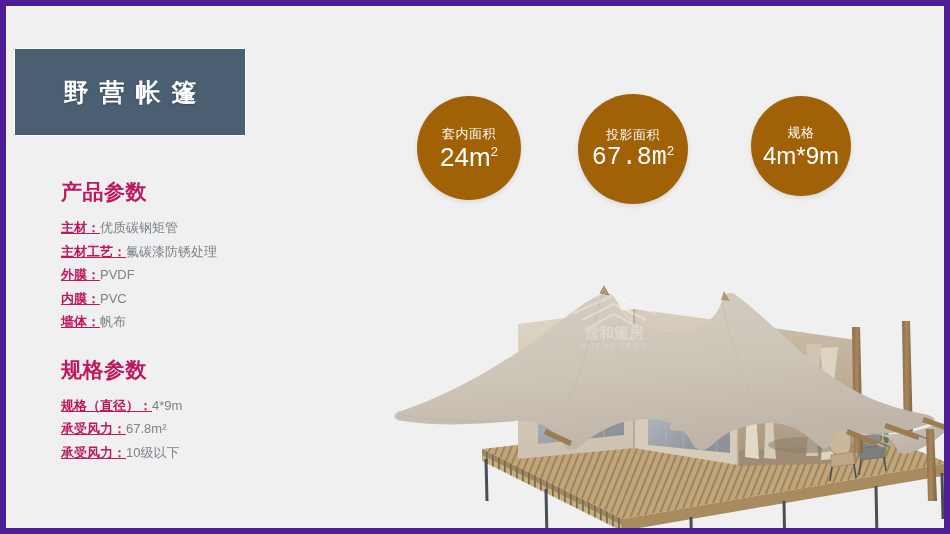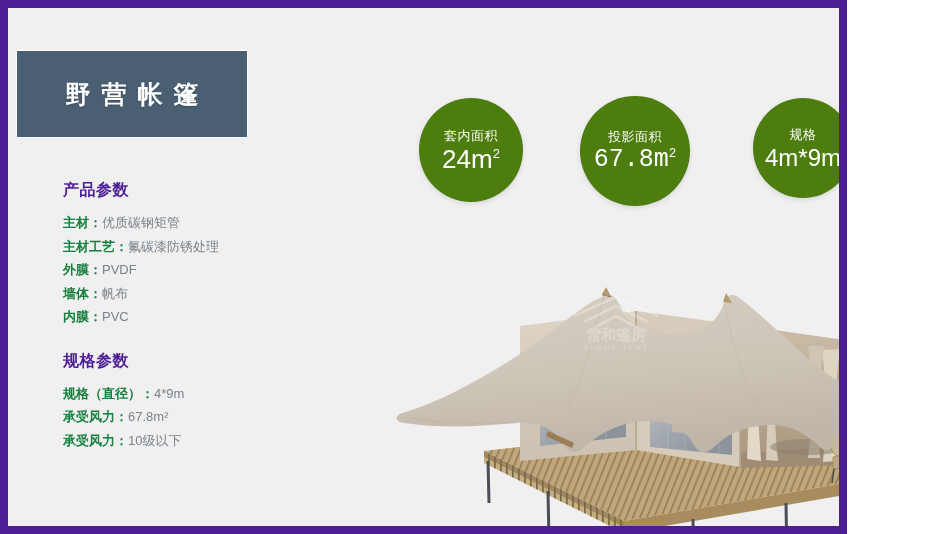--- a/index.html
+++ b/index.html
@@ -8,25 +8,25 @@
   }
   body {
     width: 950px;
     height: 534px;
     overflow: hidden;
     background: #ffffff;
     font-family: "Liberation Sans", "DejaVu Sans", sans-serif;
   }
   #page {
     position: relative;
-    width: 847px;
+    width: 950px;
     height: 534px;
     background: #f0f0f0;
     box-sizing: border-box;
-    border: 8px solid #4c1d95;
+    border: 6px solid #4c1d95;
     overflow: hidden;
   }
 
   
   #title-banner {
     position: absolute;
     left: 8px;
     top: 42px;
     width: 232px;
     height: 88px;
@@ -48,56 +48,57 @@
   }
 
   
   #spec-panel {
     position: absolute;
     left: 55px;
     top: 172px;
     width: 330px;
   }
   .section-heading {
-    font-size: 16px;
+    font-size: 21px;
     font-weight: bold;
-    color: #4c1d95;
+    color: #be185d;
     margin: 0 0 10px 0;
     letter-spacing: 0.5px;
   }
   .spec-list {
     margin: 0 0 22px 0;
     padding: 0;
     list-style: none;
   }
   .spec-row {
     font-size: 13px;
     line-height: 23.5px;
     white-space: nowrap;
     color: #6c757d;
   }
   .spec-label {
     font-weight: bold;
-    color: #15803d;
+    color: #be185d;
+    text-decoration: underline;
   }
   .spec-value {
     color: #7a828a;
     margin-top: 10px;
   }
   .sup {
     font-size: 0.62em;
     vertical-align: super;
     line-height: 0;
   }
 
   
   .badge {
     position: absolute;
     border-radius: 50%;
-    background: #4d7c0f;
+    background: #a16207;
     color: #ffffff;
     display: flex;
     flex-direction: column;
     align-items: center;
     justify-content: center;
     box-shadow: 0 2px 5px rgba(0,0,0,0.10);
   }
   .badge-label {
     font-size: 13px;
     letter-spacing: 0.5px;
@@ -164,22 +165,22 @@
     <div class="badge-value"><span>4m*9m</span></div>
   </div>
 
   <div id="spec-panel">
 
     <h2 class="section-heading">产品参数</h2>
     <ul class="spec-list">
       <li class="spec-row"><span class="spec-label">主材：</span><span class="spec-value">优质碳钢矩管</span></li>
       <li class="spec-row"><span class="spec-label">主材工艺：</span><span class="spec-value">氟碳漆防锈处理</span></li>
       <li class="spec-row"><span class="spec-label">外膜：</span><span class="spec-value">PVDF</span></li>
+      <li class="spec-row"><span class="spec-label">内膜：</span><span class="spec-value">PVC</span></li>
       <li class="spec-row"><span class="spec-label">墙体：</span><span class="spec-value">帆布</span></li>
-      <li class="spec-row"><span class="spec-label">内膜：</span><span class="spec-value">PVC</span></li>
     </ul>
 
     <h2 class="section-heading">规格参数</h2>
     <ul class="spec-list">
       <li class="spec-row"><span class="spec-label">规格（直径）：</span><span class="spec-value">4*9m</span></li>
       <li class="spec-row"><span class="spec-label">承受风力：</span><span class="spec-value">67.8m²</span></li>
       <li class="spec-row"><span class="spec-label">承受风力：</span><span class="spec-value">10级以下</span></li>
     </ul>
   </div>
 

